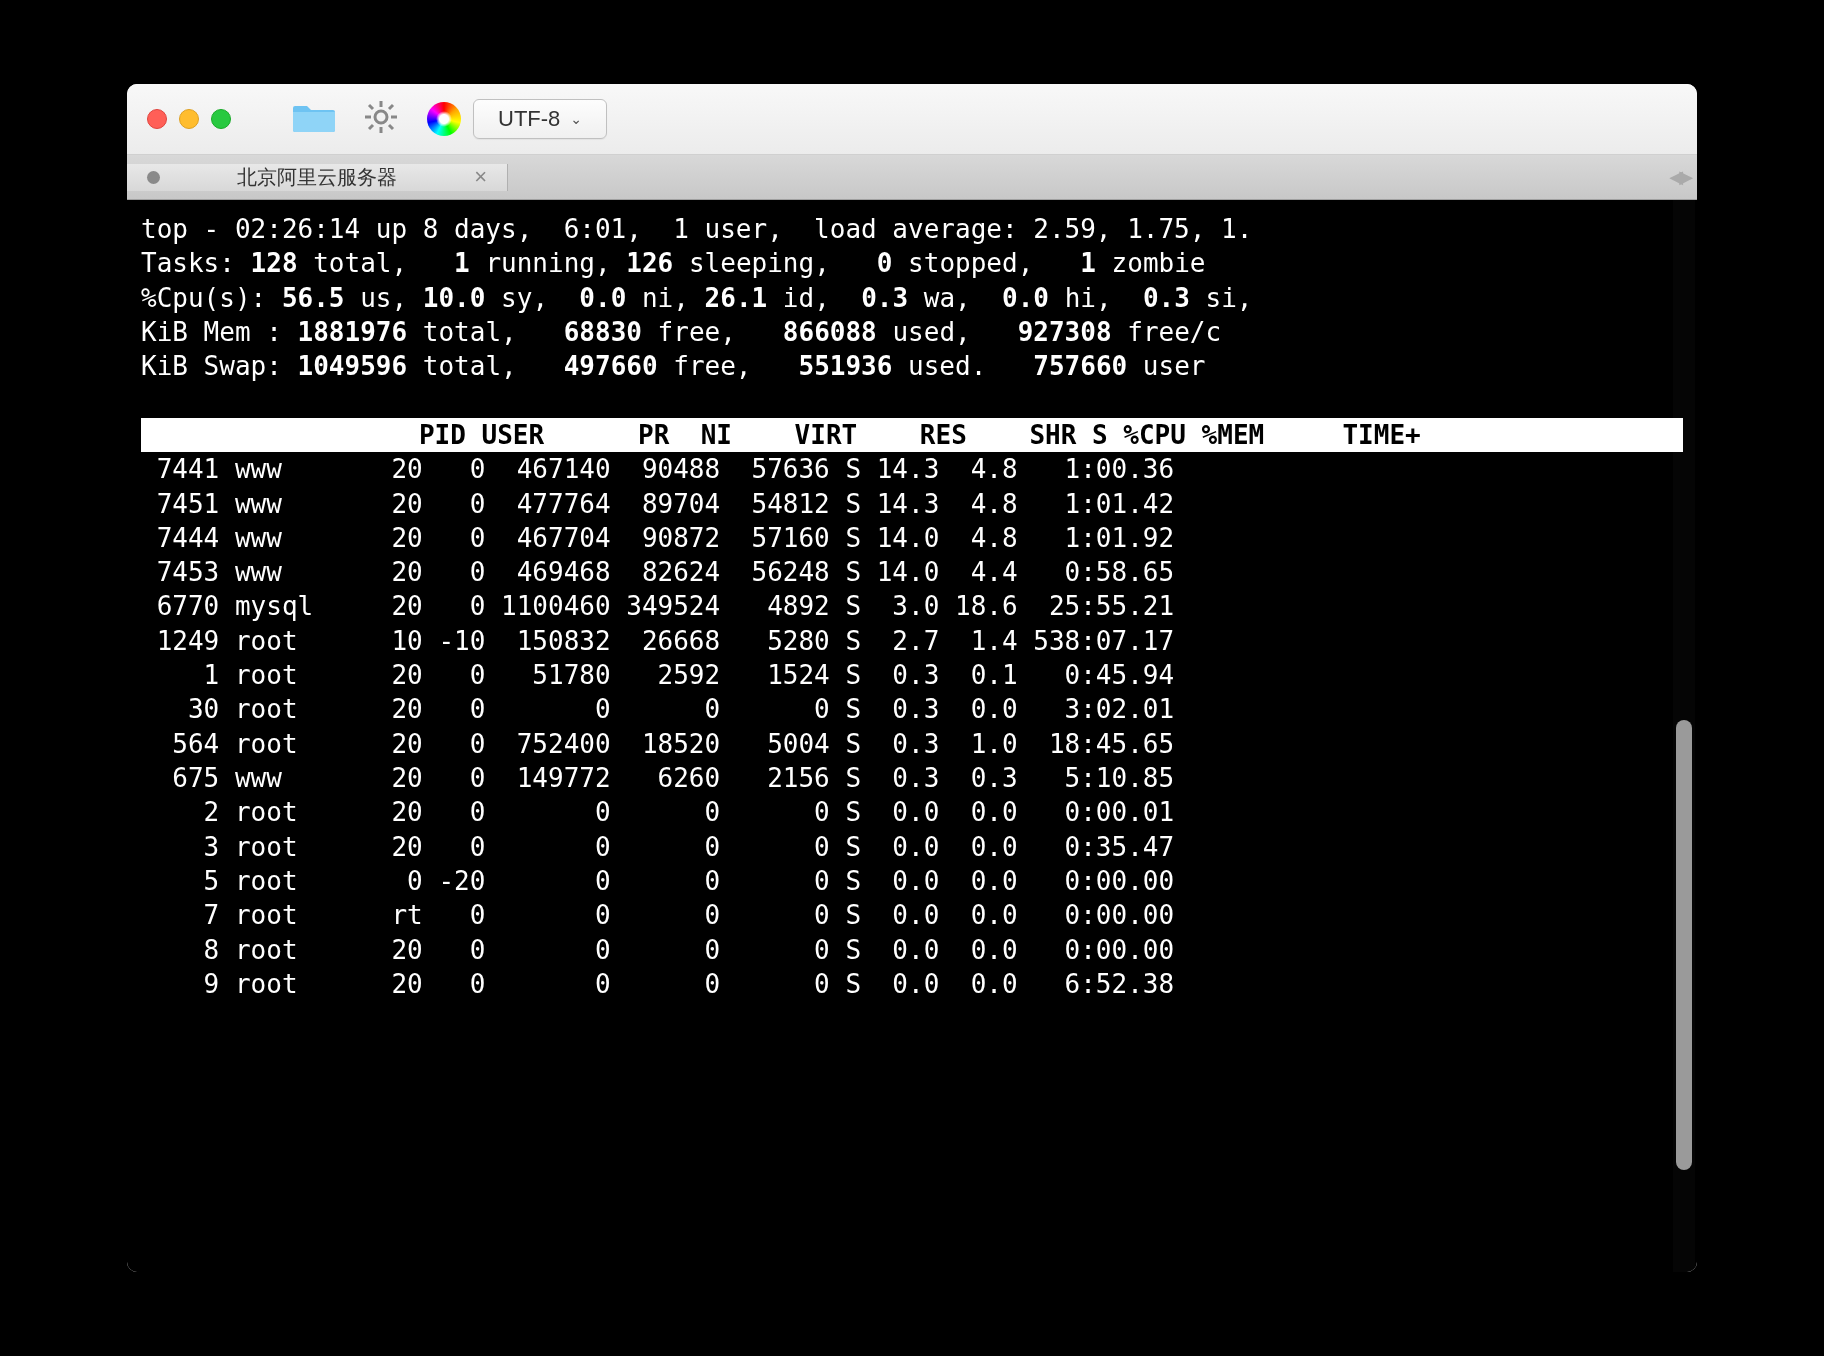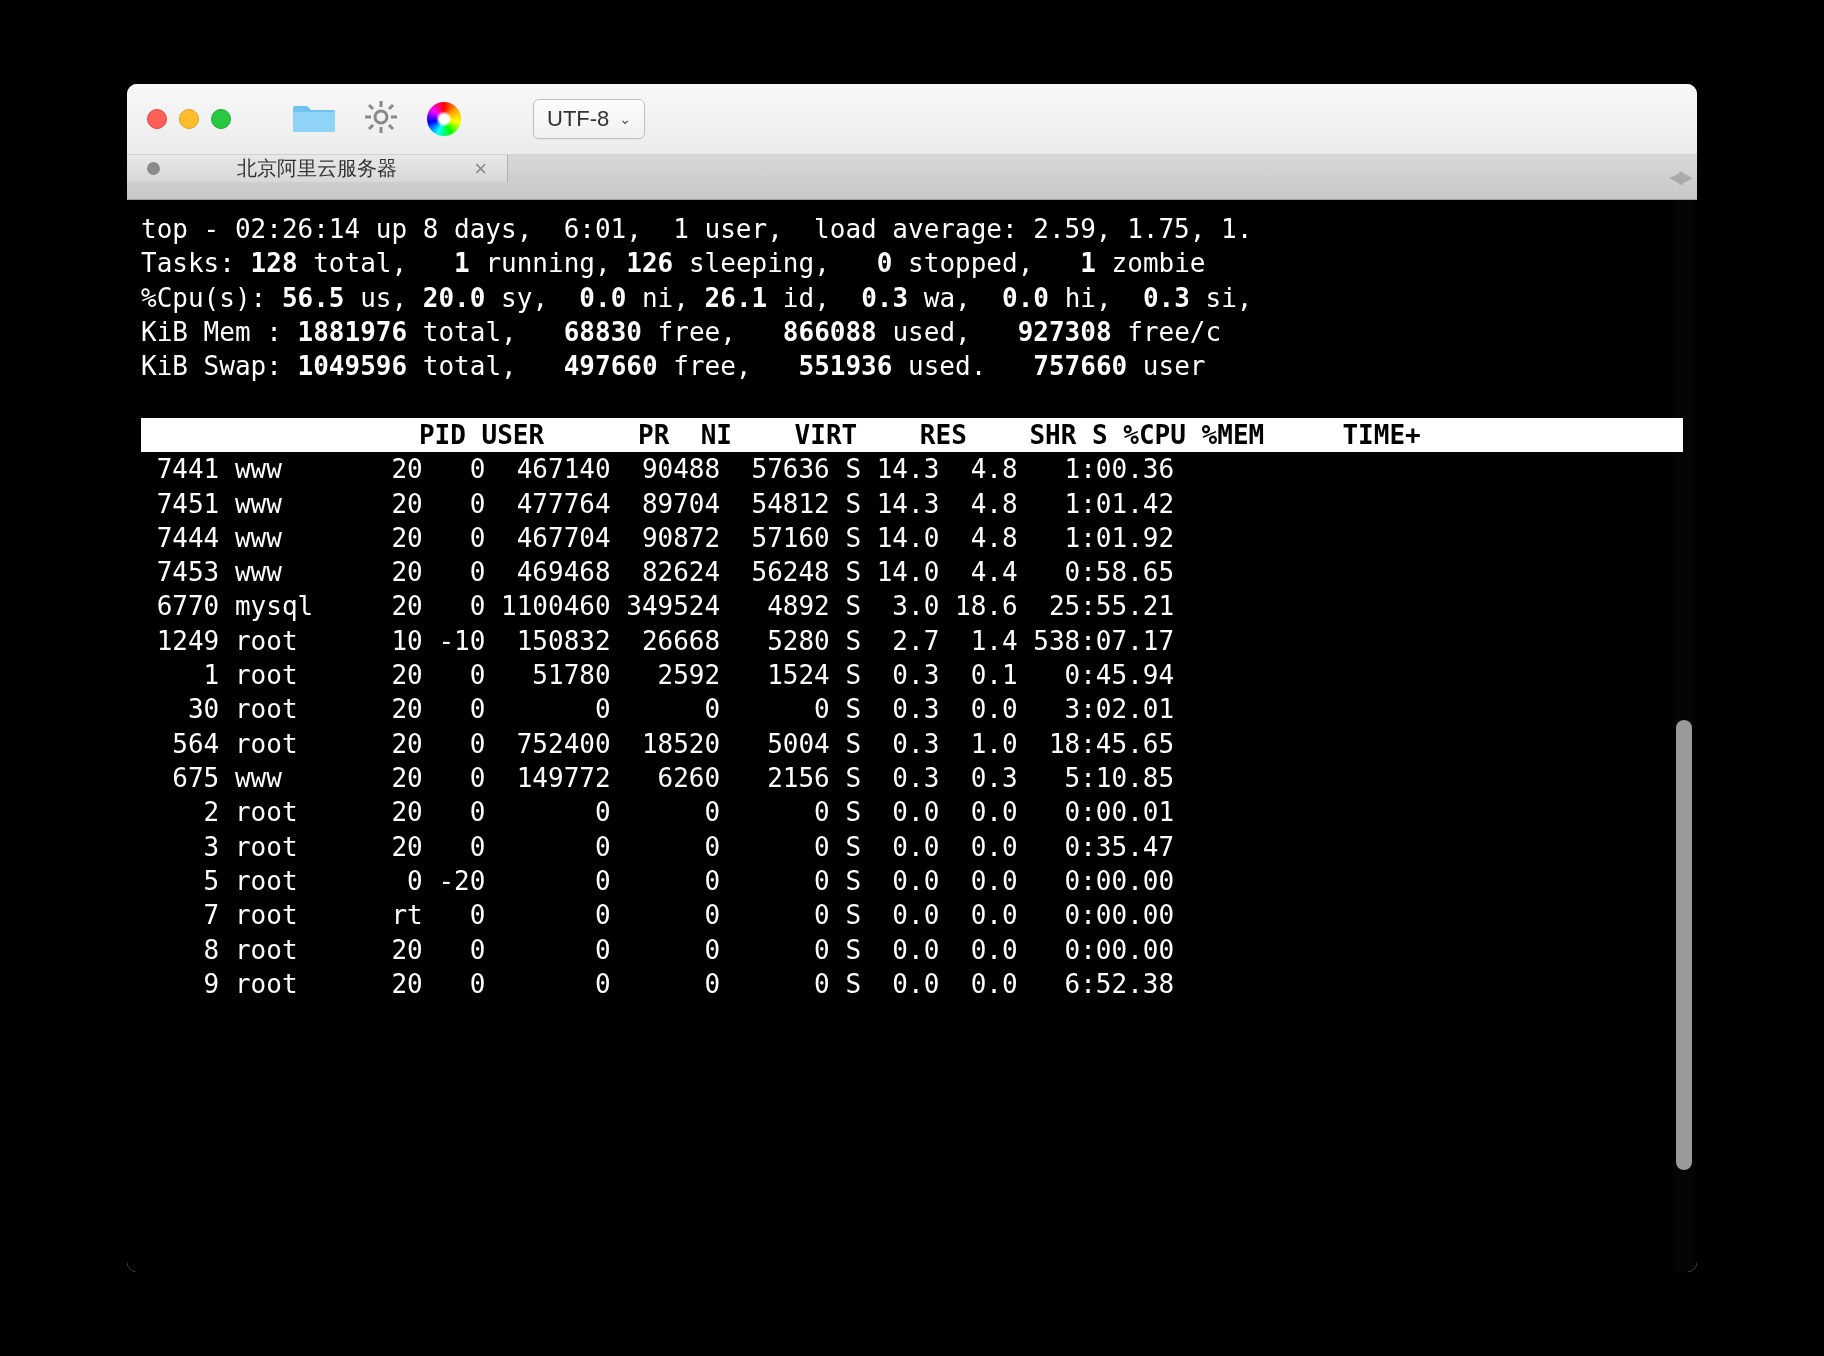--- a/index.html
+++ b/index.html
@@ -58,42 +58,41 @@
     position: relative;
   }
   .color-icon::after {
     content: '';
     position: absolute;
     inset: 9px;
     background: radial-gradient(circle, #fff 0%, #fff 40%, rgba(255,255,255,0) 70%);
     border-radius: 50%;
   }
   .encoding-dropdown {
-    margin-left: 60px;
     display: flex;
     align-items: center;
     background: linear-gradient(#fdfdfd, #f0f0f0);
     border: 1px solid #c0c0c0;
     border-radius: 6px;
-    padding: 6px 13px;
+    padding: 6px 24px;
     font-size: 22px;
     color: #333;
     gap: 10px;
     box-shadow: 0 1px 1px rgba(0,0,0,0.05);
   }
   .chevron-down {
     font-size: 14px;
     color: #555;
   }
   .tabbar {
     height: 44px;
     background: linear-gradient(#d8d8d8, #c8c8c8);
     border-bottom: 1px solid #a0a0a0;
     display: flex;
-    align-items: flex-start;
+    align-items: center;
     position: relative;
   }
   .tab {
     display: flex;
     align-items: center;
     padding: 0 20px;
     background: linear-gradient(#e8e8e8, #d8d8d8);
     border-right: 1px solid #b0b0b0;
     font-size: 20px;
     color: #333;
@@ -203,21 +202,21 @@
     <div class="tab">
       <span class="tab-dot"></span>
       <span>北京阿里云服务器</span>
       <span class="tab-close">×</span>
     </div>
     <div class="tabbar-right">◀▶</div>
   </div>
 
   <div class="terminal"><span>top - 02:26:14 up 8 days,  6:01,  1 user,  load average: 2.59, 1.75, 1.</span>
 <span><span>Tasks:</span> <span class="bold">128</span><span> total,   </span><span class="bold">1</span><span> running, </span><span class="bold">126</span><span> sleeping,   </span><span class="bold">0</span><span> stopped,   </span><span class="bold">1</span><span> zombie</span></span>
-<span><span>%Cpu(s): </span><span class="bold">56.5</span><span> us, </span><span class="bold">20.0</span><span> sy,  </span><span class="bold">0.0</span><span> ni, </span><span class="bold">26.1</span><span> id,  </span><span class="bold">0.3</span><span> wa,  </span><span class="bold">0.0</span><span> hi,  </span><span class="bold">0.3</span><span> si,</span></span>
+<span><span>%Cpu(s): </span><span class="bold">56.5</span><span> us, </span><span class="bold">10.0</span><span> sy,  </span><span class="bold">0.0</span><span> ni, </span><span class="bold">26.1</span><span> id,  </span><span class="bold">0.3</span><span> wa,  </span><span class="bold">0.0</span><span> hi,  </span><span class="bold">0.3</span><span> si,</span></span>
 <span><span>KiB Mem : </span><span class="bold">1881976</span><span> total,   </span><span class="bold">68830</span><span> free,   </span><span class="bold">866088</span><span> used,   </span><span class="bold">927308</span><span> free/c</span></span>
 <span><span>KiB Swap: </span><span class="bold">1049596</span><span> total,   </span><span class="bold">497660</span><span> free,   </span><span class="bold">551936</span><span> used.   </span><span class="bold">757660</span><span> user</span></span>
 
 <span class="hdr-row bold">  PID USER      PR  NI    VIRT    RES    SHR S %CPU %MEM     TIME+ </span><span id="proc-rows"><span class="proc-line"> 7441 www       20   0  467140  90488  57636 S 14.3  4.8   1:00.36</span><span class="proc-line"> 7451 www       20   0  477764  89704  54812 S 14.3  4.8   1:01.42</span><span class="proc-line"> 7444 www       20   0  467704  90872  57160 S 14.0  4.8   1:01.92</span><span class="proc-line"> 7453 www       20   0  469468  82624  56248 S 14.0  4.4   0:58.65</span><span class="proc-line"> 6770 mysql     20   0 1100460 349524   4892 S  3.0 18.6  25:55.21</span><span class="proc-line"> 1249 root      10 -10  150832  26668   5280 S  2.7  1.4 538:07.17</span><span class="proc-line">    1 root      20   0   51780   2592   1524 S  0.3  0.1   0:45.94</span><span class="proc-line">   30 root      20   0       0      0      0 S  0.3  0.0   3:02.01</span><span class="proc-line">  564 root      20   0  752400  18520   5004 S  0.3  1.0  18:45.65</span><span class="proc-line">  675 www       20   0  149772   6260   2156 S  0.3  0.3   5:10.85</span><span class="proc-line">    2 root      20   0       0      0      0 S  0.0  0.0   0:00.01</span><span class="proc-line">    3 root      20   0       0      0      0 S  0.0  0.0   0:35.47</span><span class="proc-line">    5 root       0 -20       0      0      0 S  0.0  0.0   0:00.00</span><span class="proc-line">    7 root      rt   0       0      0      0 S  0.0  0.0   0:00.00</span><span class="proc-line">    8 root      20   0       0      0      0 S  0.0  0.0   0:00.00</span><span class="proc-line">    9 root      20   0       0      0      0 S  0.0  0.0   6:52.38</span></span>
     <div class="scrollbar-track">
       <div class="scrollbar-thumb"></div>
     </div>
   </div>
 
 </div>

